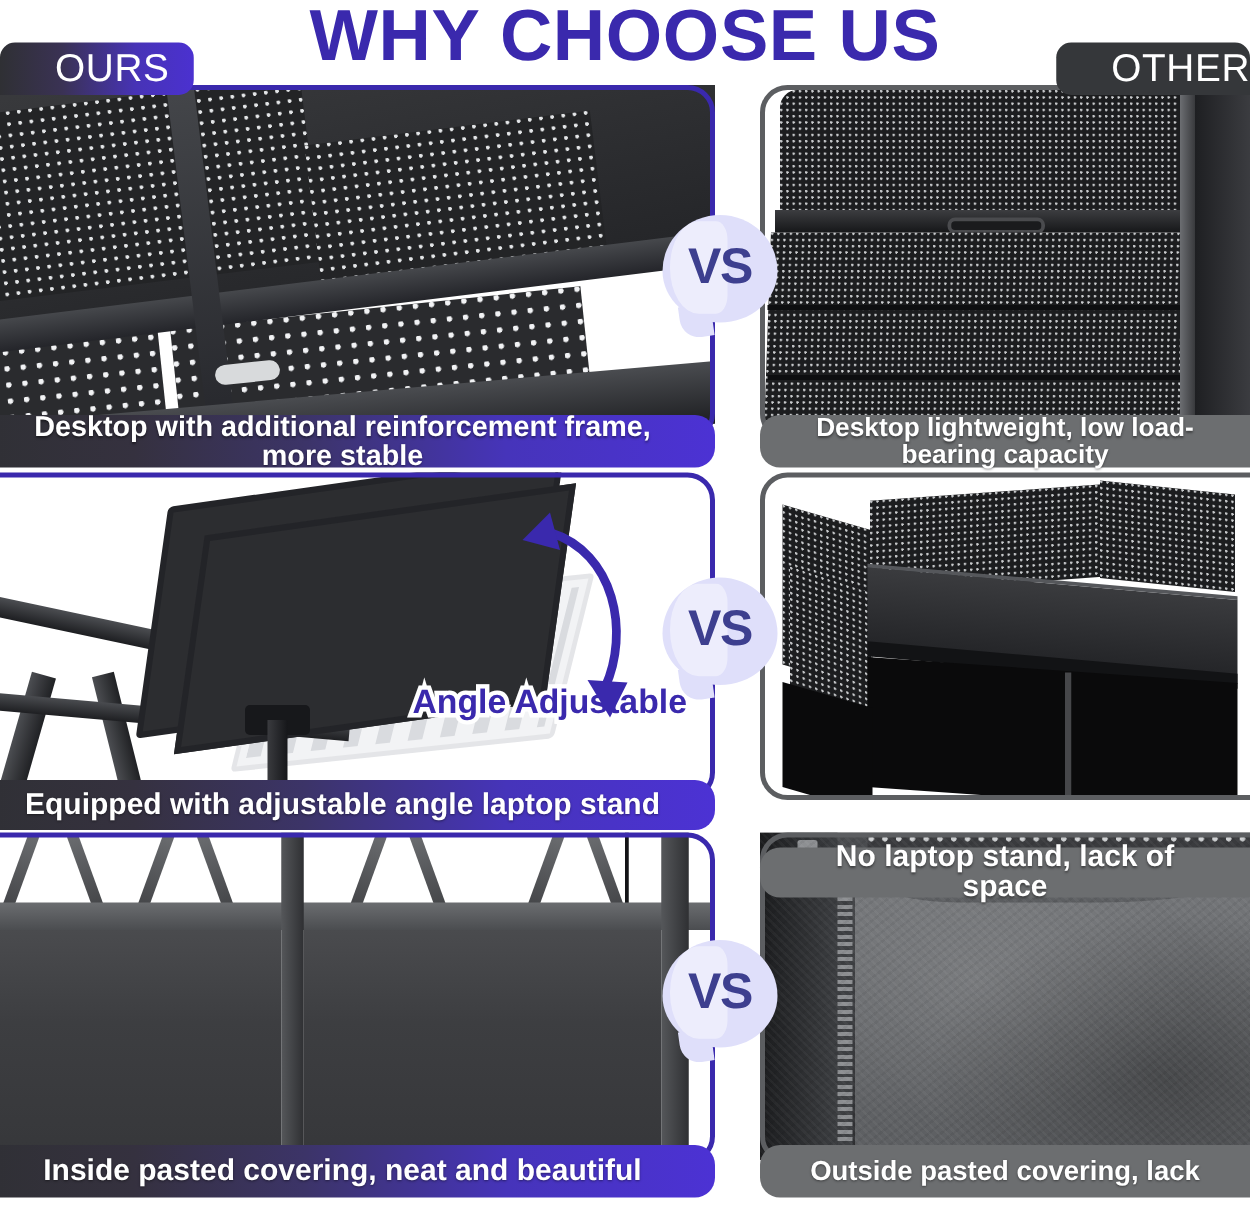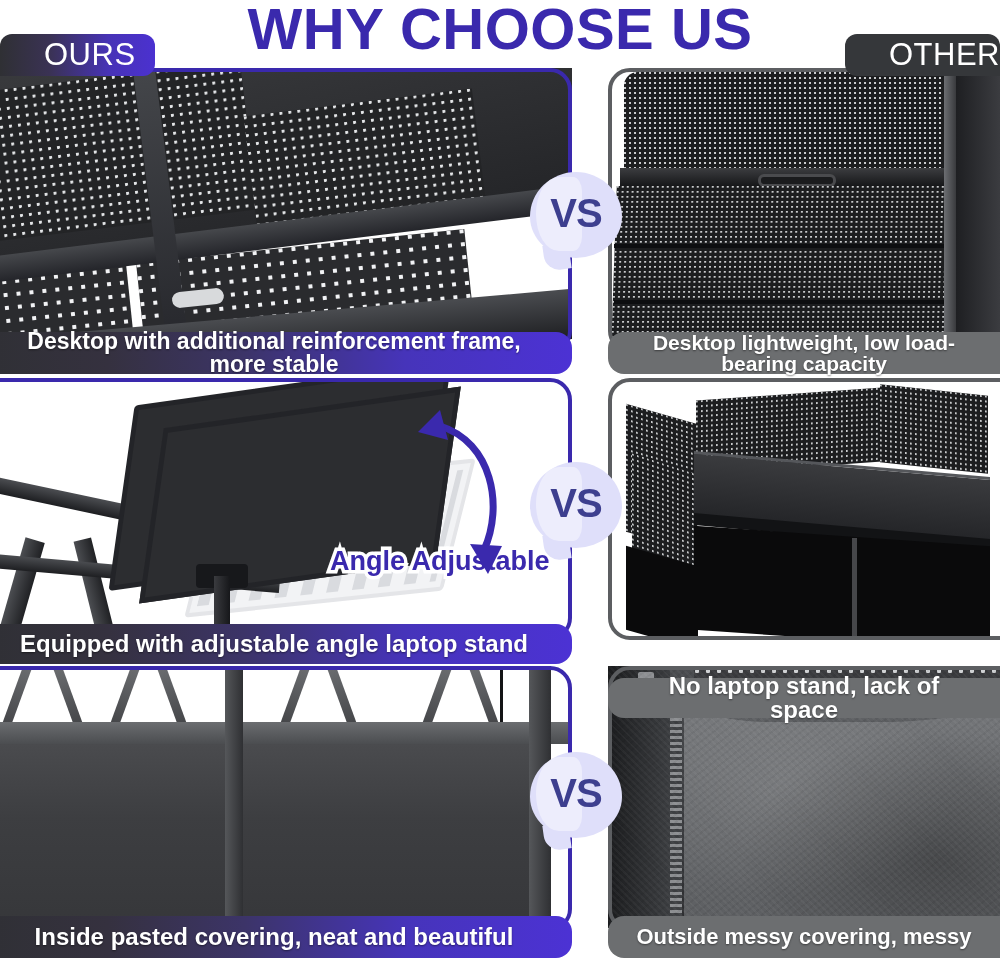--- a/index.html
+++ b/index.html
@@ -596,19 +596,19 @@
     <div class="r3r-fold"></div>
     <div class="r3r-zip"></div>
     <div class="r3r-noise"></div>
   </div>
 </div>
 
 <div class="frame frame-left fr3"></div>
 <div class="frame frame-right fr3"></div>
 
 <div class="caption caption-left cap-r3-l">Inside pasted covering, neat and beautiful</div>
-<div class="caption caption-right cap-r3-r">Outside messy covering, messy</div>
+<div class="caption caption-right cap-r3-r">Outside pasted covering, lack</div>
 
 <div class="vs vs3">
   <div class="vs-bubble"></div>
   <div class="vs-hilite"></div>
   <div class="vs-text">VS</div>
 </div>
 
 </body></html>

